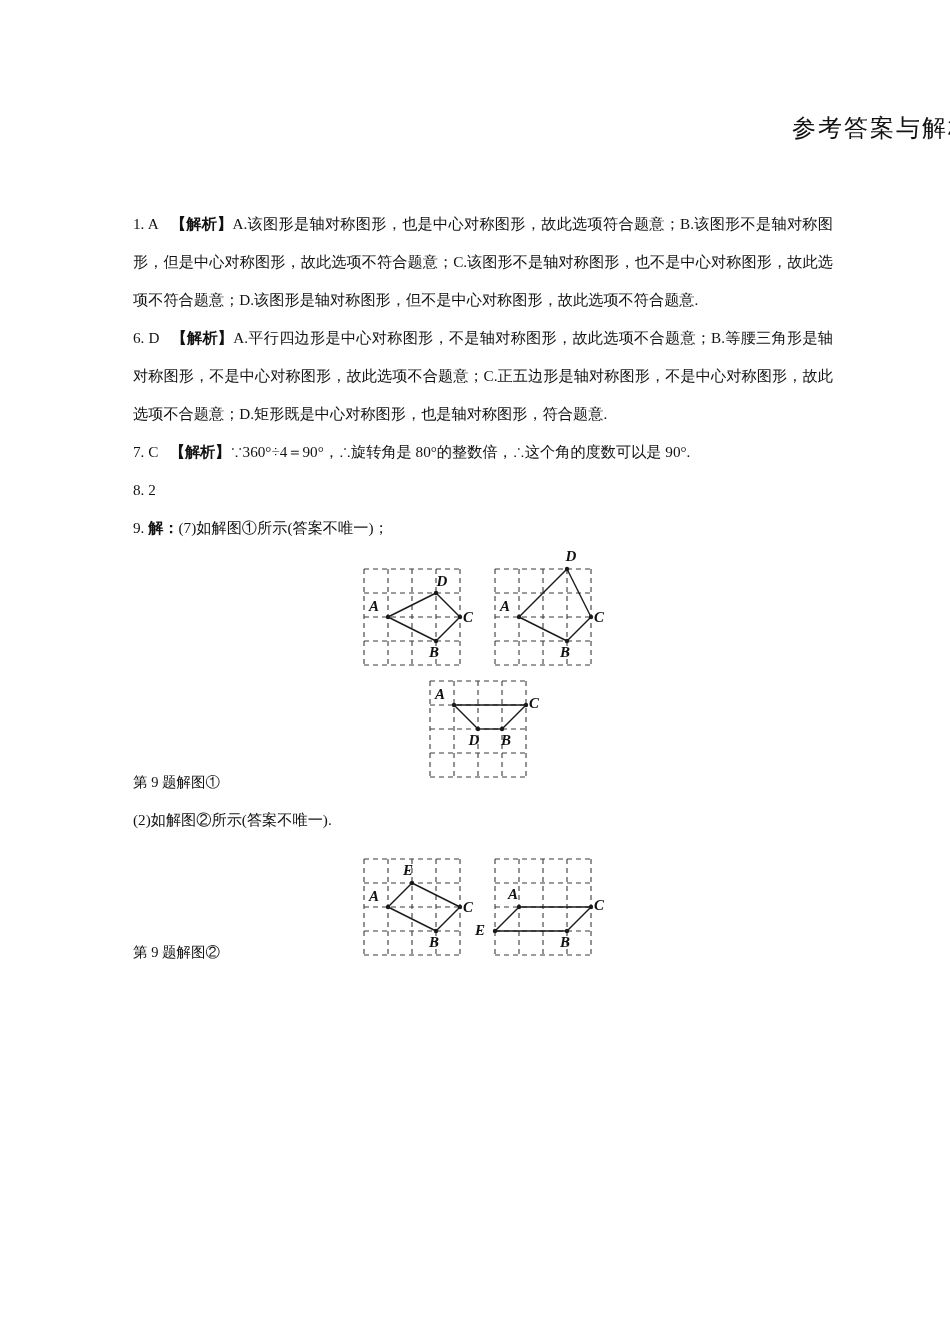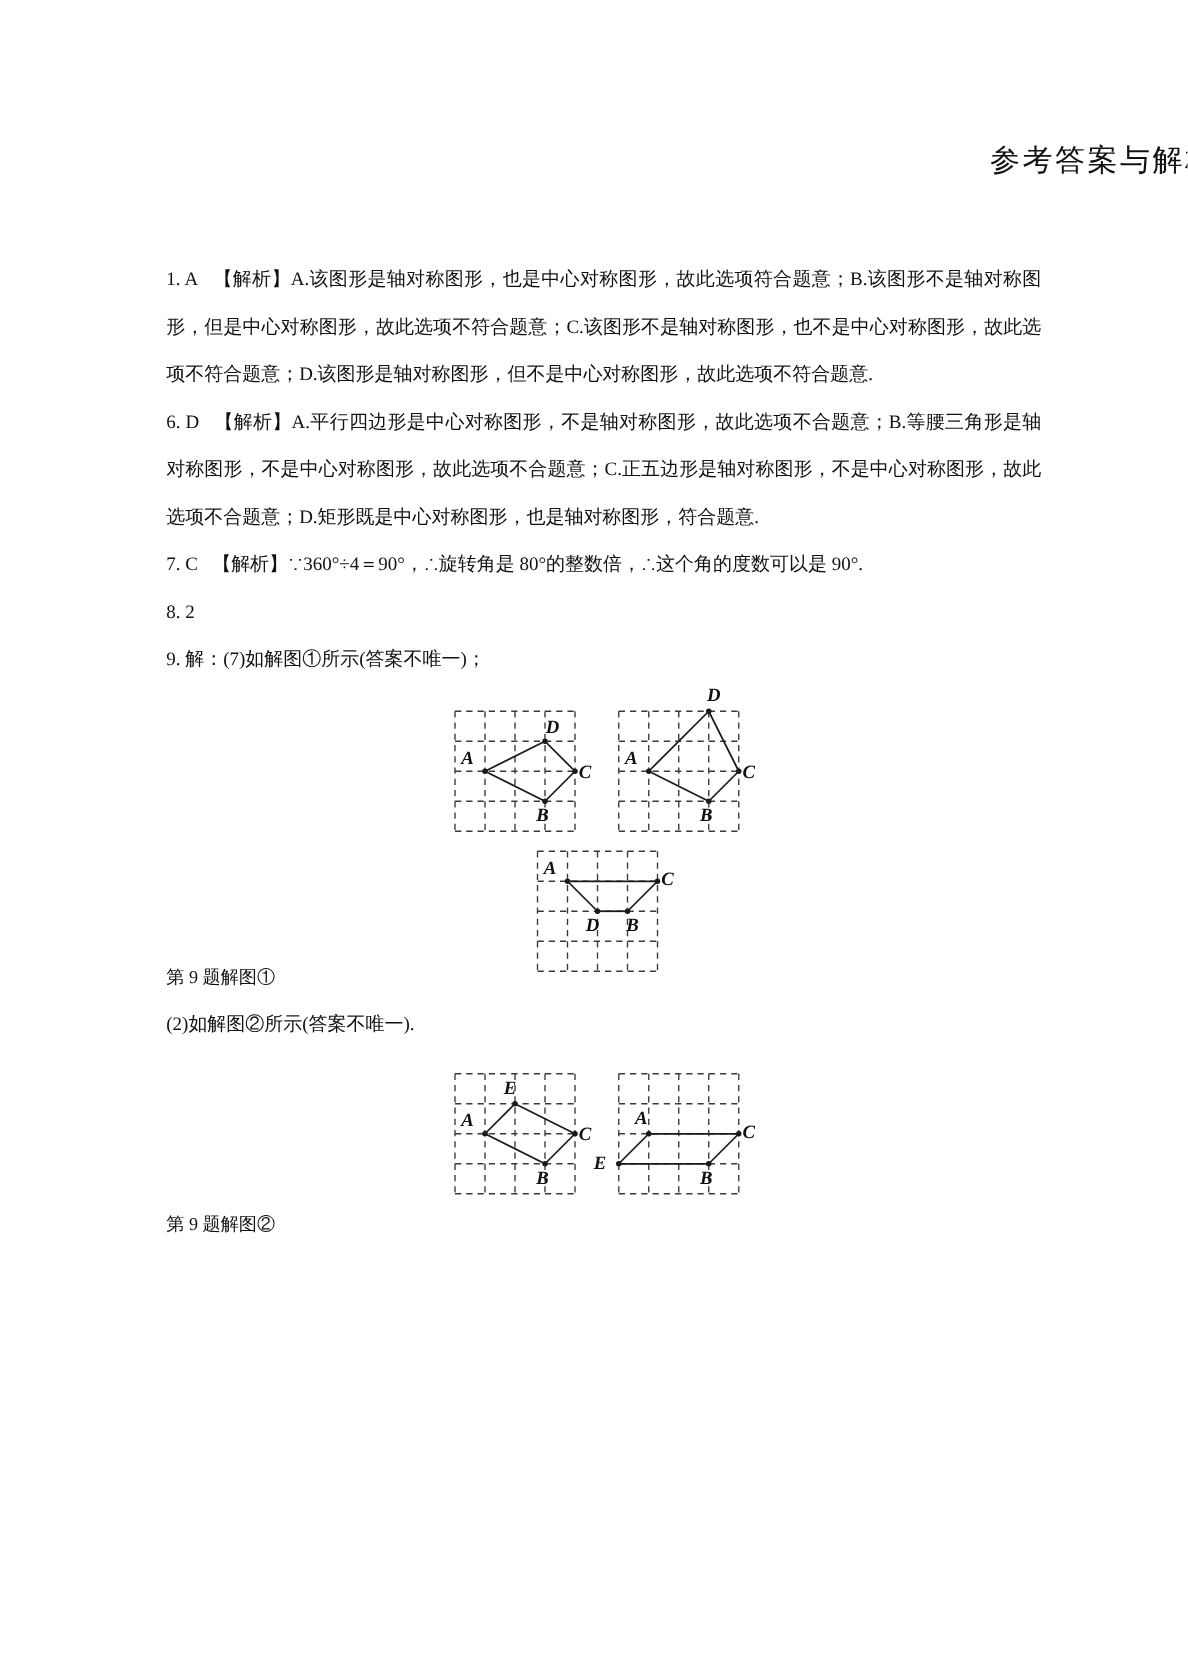--- a/index.html
+++ b/index.html
@@ -45,21 +45,21 @@
     font-size: 15.2px;
     line-height: 38px;
     text-align: justify;
     text-justify: inter-ideograph;
     color: #111;
   }
   p.para.answers {
     letter-spacing: 0.2px;
   }
   .bold-tag {
-    font-weight: normal;
+    font-weight: bold;
   }
   .fig-block {
     position: relative;
     width: 700px;
   }
   .fig-caption {
     text-align: left;
     font-size: 14.5px;
     line-height: 26px;
     color: #111;
@@ -234,17 +234,17 @@
             <circle cx="36" cy="60" r="2.2" fill="#1a1a1a"></circle>
             <text x="30" y="52" class="lbl" text-anchor="middle">A</text>
             <circle cx="108" cy="60" r="2.2" fill="#1a1a1a"></circle>
             <text x="116" y="63" class="lbl" text-anchor="middle">C</text>
             <circle cx="12" cy="84" r="2.2" fill="#1a1a1a"></circle>
             <text x="-3" y="88" class="lbl" text-anchor="middle">E</text>
             <circle cx="84" cy="84" r="2.2" fill="#1a1a1a"></circle>
             <text x="82" y="100" class="lbl" text-anchor="middle">B</text>
           </svg>
       </div>
-      <div class="fig-caption" style="position:absolute; left:0; top:128px; width:700px;">第 9 题解图②</div>
+      <div class="fig-caption" style="position:absolute; left:0; top:100px; width:700px;">第 9 题解图②</div>
     </div>
 
   </div>
 </div>
 
 </body></html>

